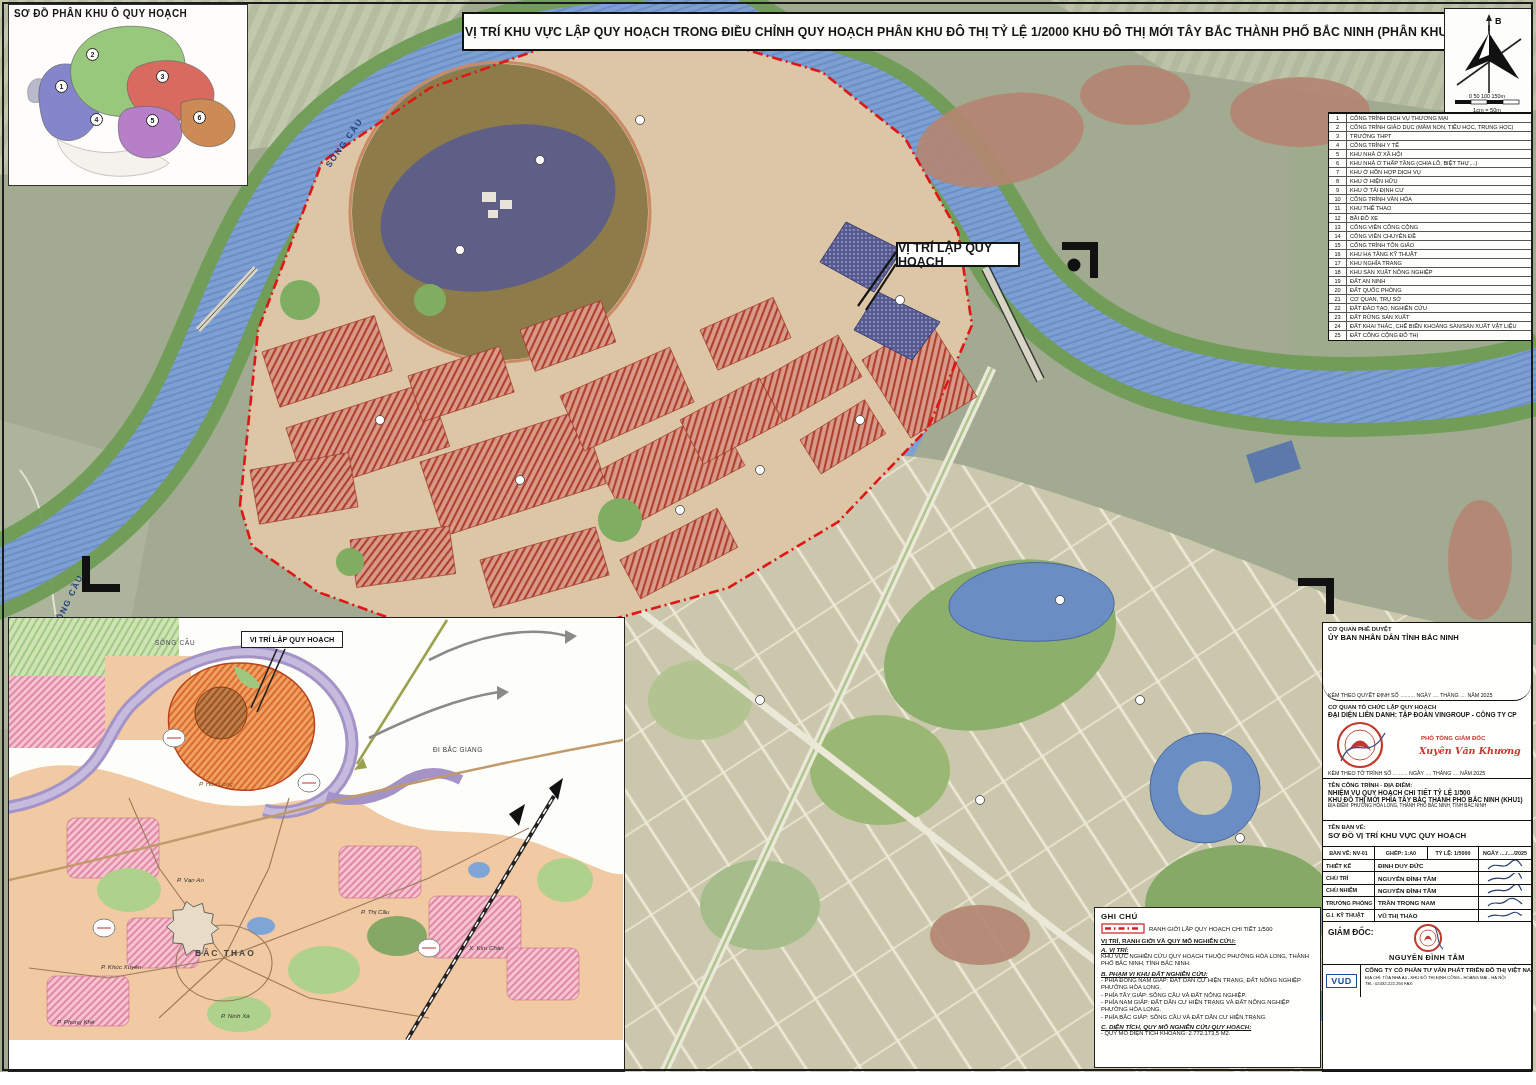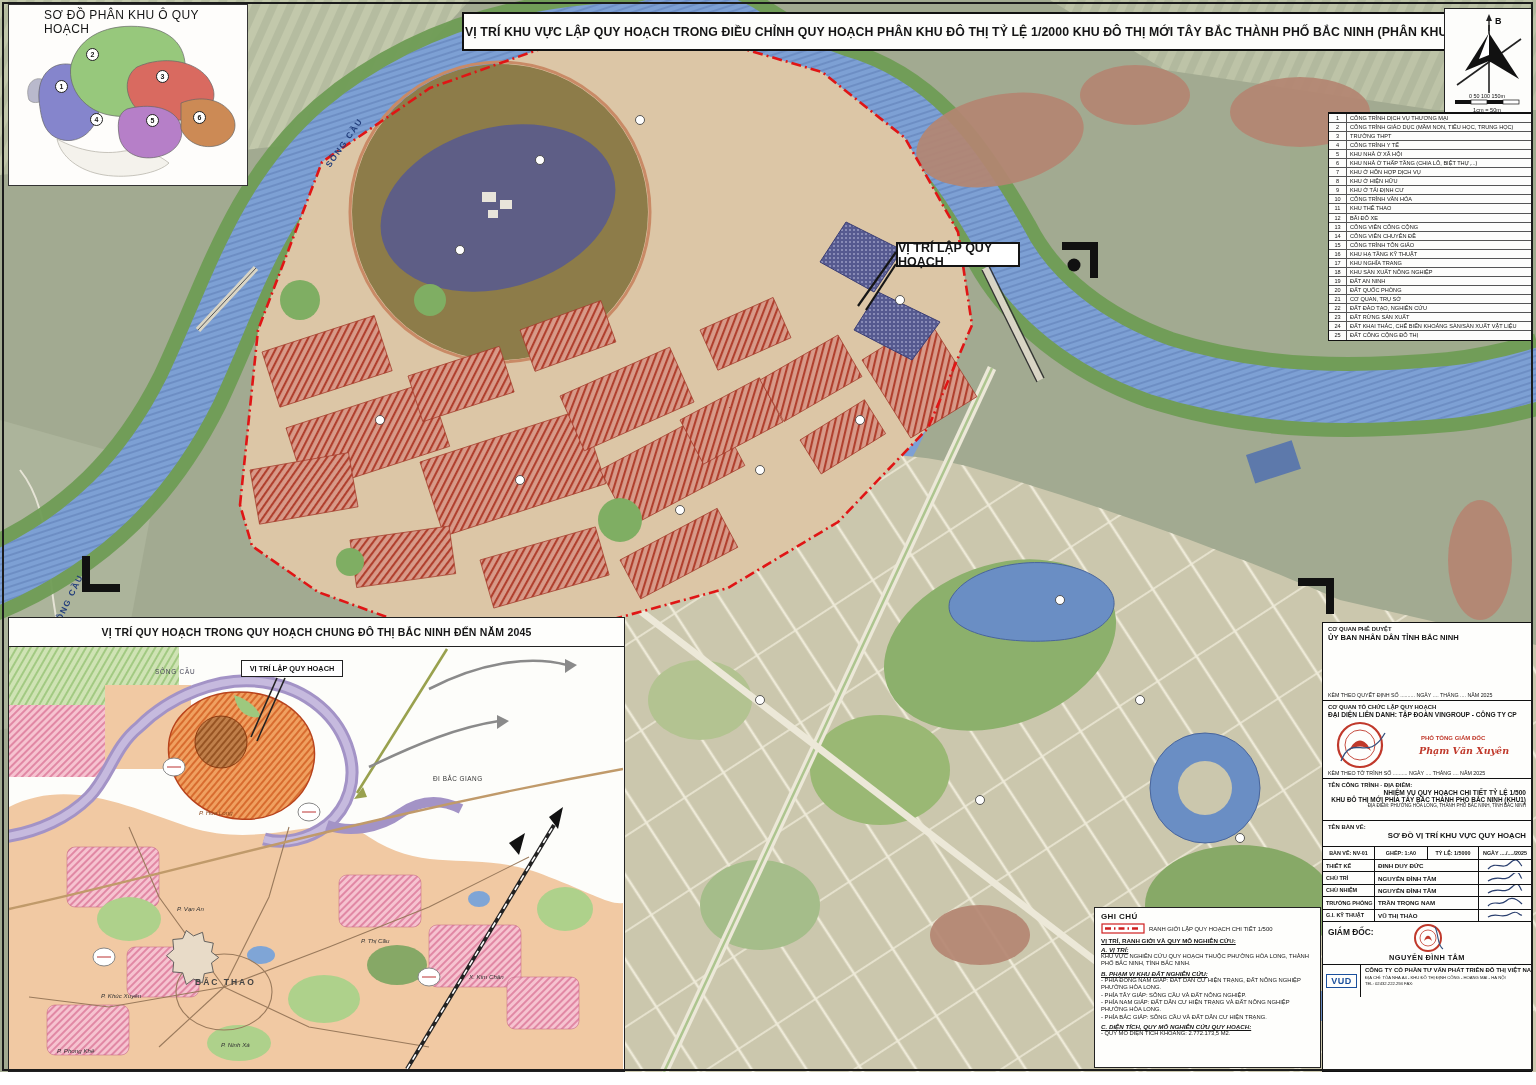--- a/index.html
+++ b/index.html
@@ -13,21 +13,21 @@
   
   #main-map { left:0; top:0; width:1536px; height:1072px; z-index:1; }
 
   
   #title-bar { left:462px; top:12px; width:1010px; height:39px; background:#fdfdfb; border:2px solid #111;
                display:flex; align-items:center; justify-content:center; z-index:30;
                font-size:12.3px; font-weight:bold; letter-spacing:.1px; white-space:nowrap; }
 
   
   #inset-tl { left:8px; top:4px; width:240px; height:182px; background:#fefdfb; border:1.4px solid #333; z-index:30; }
-  #inset-tl .ttl { position:absolute; left:5px; top:3px; font-size:12px; font-weight:normal; letter-spacing:.4px;margin-left:30px; }
+  #inset-tl .ttl { position:absolute; left:5px; top:3px; font-size:10px; font-weight:bold; letter-spacing:.4px; }
   .zone-badge { position:absolute; width:13px; height:13px; border:1px solid #222; border-radius:50%; background:#fff;
                 display:flex; align-items:center; justify-content:center; font-size:7px; font-weight:bold; }
 
   
   #compass { left:1444px; top:8px; width:88px; height:110px; background:#fdfdfb; border:1.4px solid #222; z-index:30; }
 
   
   #legend { left:1328px; top:112px; width:204px; height:229px; background:#fdfdfb; border:1.2px solid #111;
             border-top:2.4px solid #111; z-index:30; }
   .lg-row { display:flex; height:9.06px; border-bottom:.6px solid #555; }
@@ -61,21 +61,21 @@
   .nt-h { font-size:6.2px; font-weight:bold; text-decoration:underline; margin-top:2px; }
   .nt-hi { font-style:italic; }
   .nt-l { font-size:5.8px; line-height:1.28; }
 
   
   #tblock { left:1322px; top:622px; width:210px; height:450px; background:#fefefc; border:1.4px solid #111; z-index:35; }
   .tb-sec { position:relative; border-bottom:1.1px solid #111; padding:3px 5px; }
   .tb-lab { font-size:5.9px; font-weight:bold; }
   .tb-name { font-size:7.6px; font-weight:bold; margin-top:1px; }
   .tb-foot { position:absolute; bottom:2px; left:5px; right:3px; font-size:5.3px; white-space:nowrap; overflow:hidden; }
-  .tb-center { text-align:right; font-weight:bold; }
+  .tb-center { text-align:left; font-weight:bold; }
   .tb-meta { display:flex; height:13px; border-bottom:1.1px solid #111; }
   .tb-meta div { border-right:1.1px solid #111; font-size:5.4px; font-weight:bold; display:flex; align-items:center;
                  justify-content:center; white-space:nowrap; overflow:hidden; }
   .tb-meta div:last-child { border-right:none; }
   .tb-staff { display:flex; height:12.4px; border-bottom:1.1px solid #111; }
   .tb-staff .r { width:52px; border-right:1.1px solid #111; font-size:5.5px; font-weight:bold; display:flex; align-items:center; padding-left:3px; }
   .tb-staff .n { width:104px; border-right:1.1px solid #111; font-size:6.2px; font-weight:bold; display:flex; align-items:center; padding-left:3px; }
   .tb-staff .s { flex:1; display:flex; align-items:center; justify-content:center; }
   #tb-director { position:relative; height:43px; border-bottom:1.1px solid #111;padding-left:40px; }
   #tb-company { display:flex; height:32px; }
@@ -382,21 +382,20 @@
       <span class="lg-n">25</span>
       <span class="lg-t">ĐẤT CÔNG CỘNG ĐÔ THỊ</span>
     </div>
 </div>
 
 <div class="abs" id="callout-main">
   <span>VỊ TRÍ LẬP QUY HOẠCH</span>
 </div>
 
 <div class="abs" id="inset-bl">
-  <div class="hdr">VỊ TRÍ QUY HOẠCH TRONG QUY HOẠCH CHUNG ĐÔ THỊ BẮC NINH ĐẾN NĂM 2045</div>
   <div class="mapwrap">
     <svg width="614" height="422" viewBox="0 0 614 422">
       <defs>
         <pattern id="pinkHatch" width="5" height="5" patternUnits="userSpaceOnUse" patternTransform="rotate(45)">
           <rect width="5" height="5" fill="#f6c3d0"></rect>
             <line x1="1" y1="0" x2="1" y2="5" stroke="#d96f92" stroke-width="1.4"></line>
         </pattern>
         <pattern id="orHatch" width="5" height="5" patternUnits="userSpaceOnUse" patternTransform="rotate(40)">
           <rect width="5" height="5" fill="#f0a060"></rect>
             <line x1="1" y1="0" x2="1" y2="5" stroke="#d25f22" stroke-width="1.6"></line>
@@ -525,38 +524,38 @@
   <div class="nt-l">-  PHÍA ĐÔNG NAM GIÁP: ĐẤT DÂN CƯ HIỆN TRẠNG, ĐẤT NÔNG NGHIỆP PHƯỜNG HÒA LONG.</div>
   <div class="nt-l">-  PHÍA TÂY GIÁP: SÔNG CẦU VÀ ĐẤT NÔNG NGHIỆP.</div>
   <div class="nt-l">-  PHÍA NAM GIÁP: ĐẤT DÂN CƯ HIỆN TRẠNG VÀ ĐẤT NÔNG NGHIỆP PHƯỜNG HÒA LONG.</div>
   <div class="nt-l">-  PHÍA BẮC GIÁP: SÔNG CẦU VÀ ĐẤT DÂN CƯ HIỆN TRẠNG.</div>
   <div class="nt-h nt-hi">C. DIỆN TÍCH, QUY MÔ NGHIÊN CỨU QUY HOẠCH:</div>
   <div class="nt-l">- QUY MÔ DIỆN TÍCH KHOẢNG: 2.772.173,5 M2.</div>
 </div>
 
 <div class="abs" id="tblock">
 
-  <div class="tb-sec" style="height:78px;">
+  <div class="tb-sec" style="height:78px;border-radius:17px;">
     <div class="tb-lab">CƠ QUAN PHÊ DUYỆT</div>
     <div class="tb-name">ỦY BAN NHÂN DÂN TỈNH BẮC NINH</div>
     <div class="tb-foot">KÈM THEO QUYẾT ĐỊNH SỐ .......... NGÀY .... THÁNG .... NĂM 2025</div>
   </div>
 
 
   <div class="tb-sec" style="height:78px;">
     <div class="tb-lab">CƠ QUAN TỔ CHỨC LẬP QUY HOẠCH</div>
     <div class="tb-name" style="font-size:6.6px;">ĐẠI DIỆN LIÊN DANH: TẬP ĐOÀN VINGROUP - CÔNG TY CP</div>
     <svg class="abs" style="left:10px;top:20px;" width="54" height="48" viewBox="0 0 54 48">
       <circle cx="27" cy="24" r="22" fill="none" stroke="#c0392b" stroke-width="2.2"></circle>
       <circle cx="27" cy="24" r="15" fill="none" stroke="#c0392b" stroke-width="0.9"></circle>
       <path d="M16,30 C22,16 32,16 38,30 C32,24 22,24 16,30 Z" fill="#c0392b"></path>
       <path d="M8,40 C20,10 34,44 52,12" fill="none" stroke="#33507e" stroke-width="1.3"></path>
     </svg>
     <div class="abs red" style="left:98px;top:34px;font-size:6px;font-weight:bold;">PHÓ TỔNG GIÁM ĐỐC</div>
-    <div class="abs red script-sig" style="left:96px;top:44px;font-size:9.5px;">Phạm Văn Xuyên</div>
+    <div class="abs red script-sig" style="left:96px;top:44px;font-size:9.5px;">Xuyên Văn Khương</div>
     <div class="tb-foot">KÈM THEO TỜ TRÌNH SỐ .......... NGÀY .... THÁNG .... NĂM 2025</div>
   </div>
 
   <div class="tb-sec" style="height:42px;">
     <div class="tb-lab">TÊN CÔNG TRÌNH - ĐỊA ĐIỂM:</div>
     <div class="tb-center" style="font-size:6.6px;margin-top:1px;">NHIỆM VỤ QUY HOẠCH CHI TIẾT TỶ LỆ 1/500</div>
     <div class="tb-center" style="font-size:6.4px;">KHU ĐÔ THỊ MỚI PHÍA TÂY BẮC THÀNH PHỐ BẮC NINH (KHU1)</div>
     <div class="tb-center" style="font-size:4.6px;font-weight:normal;">ĐỊA ĐIỂM: PHƯỜNG HÒA LONG, THÀNH PHỐ BẮC NINH, TỈNH BẮC NINH</div>
   </div>
 

